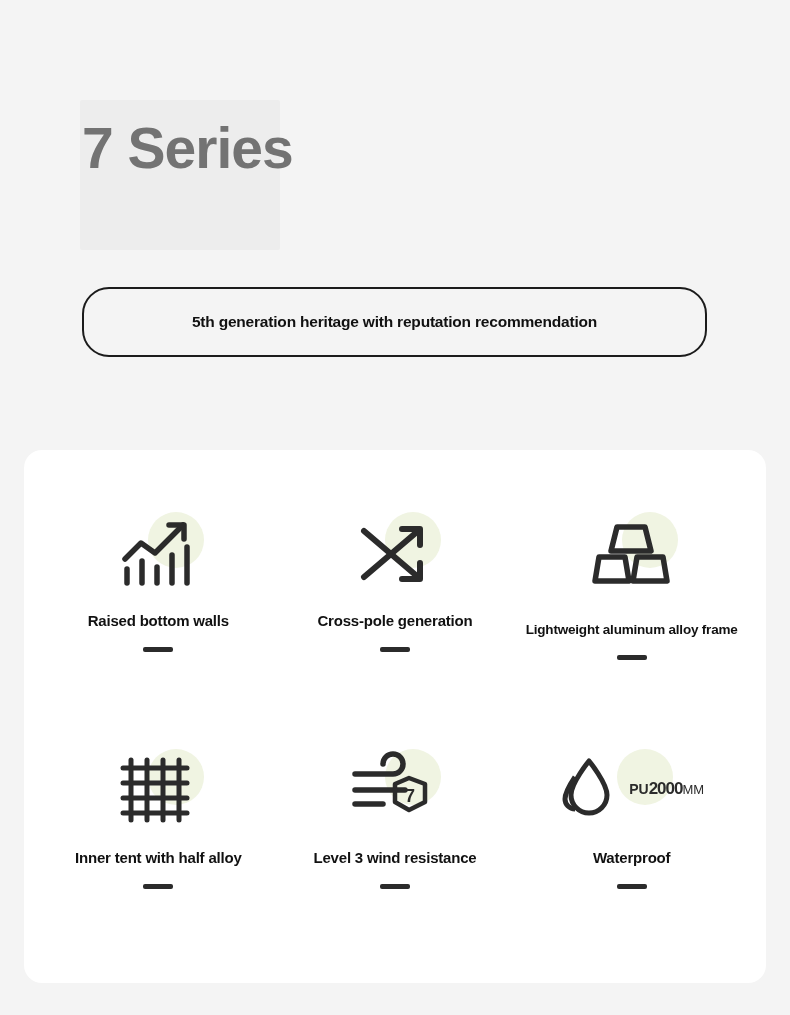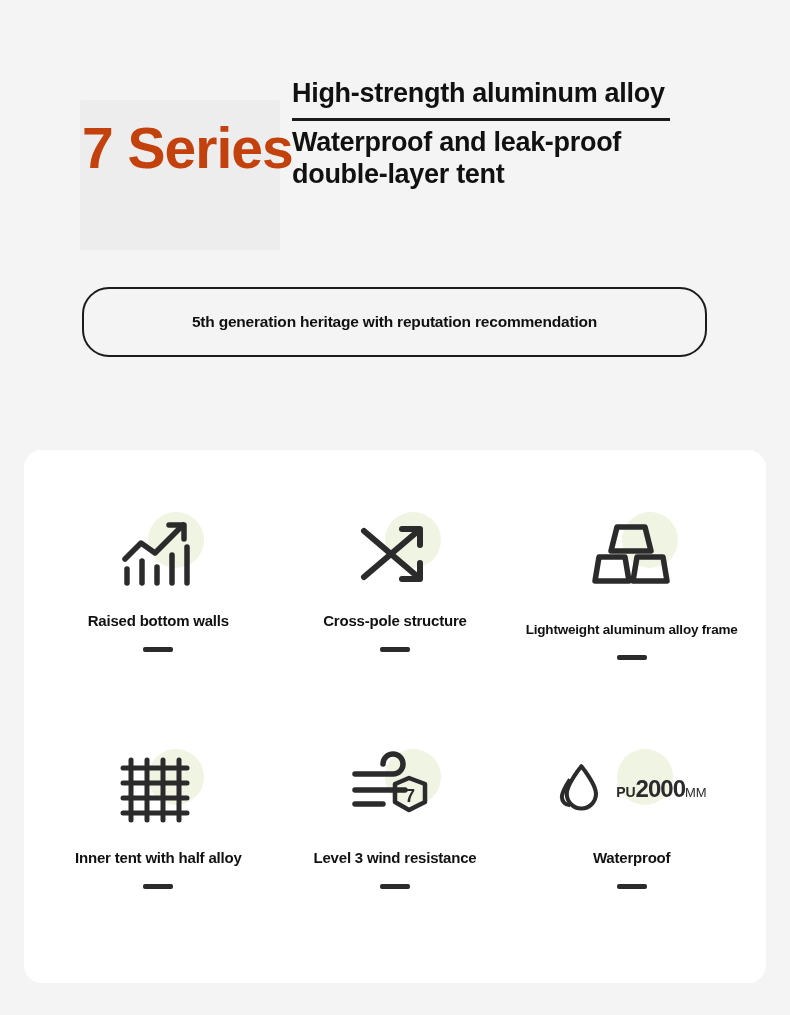--- a/index.html
+++ b/index.html
@@ -39,21 +39,21 @@
     top: 22px;
     width: 200px;
     height: 150px;
     background: #ededed;
     border-radius: 2px;
   }
   .series-text {
     position: relative;
     font-size: 57px;
     font-weight: bold;
-    color: #c2410c;
+    color: #737373;
     letter-spacing: -1px;
     line-height: 1;
     padding-left: 42px;
     white-space: nowrap;
   }
   .headline-wrap {
     position: relative;
     flex: 1 1 auto;
     padding-left: 6px;
   }
@@ -168,38 +168,33 @@
 
   
   .pu-text {
     position: relative;
     z-index: 1;
     display: flex;
     align-items: baseline;
     margin-left: 2px;
   }
   .pu-pu { font-size: 14px; font-weight: bold; color: #2b2b2b; padding-left: 12px; }
-  .pu-num { font-size: 24px; font-weight: bold; color: #2b2b2b; letter-spacing: -1px; }
+  .pu-num { font-size: 17px; font-weight: bold; color: #2b2b2b; letter-spacing: -1px; }
   .pu-mm { font-size: 13px; font-weight: normal; color: #2b2b2b; }
 </style>
 </head>
 <body>
 
 <div class="page">
 
   <div class="header">
     <div class="header-row">
       <div class="series-wrap">
         <div class="series-bg"></div>
         <div class="series-text">7 Series</div>
-      </div>
-      <div class="headline-wrap">
-        <div class="headline-1">High-strength aluminum alloy</div>
-        <div class="divider"></div>
-        <div class="headline-2">Waterproof and leak-proof double-layer tent</div>
       </div>
     </div>
   </div>
 
   <div class="pill">
     <span class="pill-text">5th generation heritage with reputation recommendation</span>
   </div>
 
   <div class="card">
     <div class="grid">
@@ -228,21 +223,21 @@
           <div class="icon-blob"></div>
           <svg class="icon-svg" width="86" height="78" viewBox="0 0 86 78">
             <g fill="none" stroke="#2b2b2b" stroke-width="6" stroke-linecap="round" stroke-linejoin="round">
               <path d="M12 18 L66 64"></path>
               <path d="M12 64 L66 18"></path>
               <path d="M50 16 L68 16 L68 32"></path>
               <path d="M50 66 L68 66 L68 50"></path>
             </g>
           </svg>
         </div>
-        <div class="cell-label">Cross-pole structure</div>
+        <div class="cell-label">Cross-pole generation</div>
         <div class="dash"></div>
       </div>
 
       <div class="cell">
         <div class="icon-box">
           <div class="icon-blob"></div>
           <svg class="icon-svg" width="86" height="78" viewBox="0 0 86 78">
             <g fill="none" stroke="#2b2b2b" stroke-width="5.5" stroke-linejoin="round">
               <path d="M28 14 L56 14 L62 38 L22 38 Z"></path>
               <path d="M10 44 L36 44 L40 68 L6 68 Z"></path>

